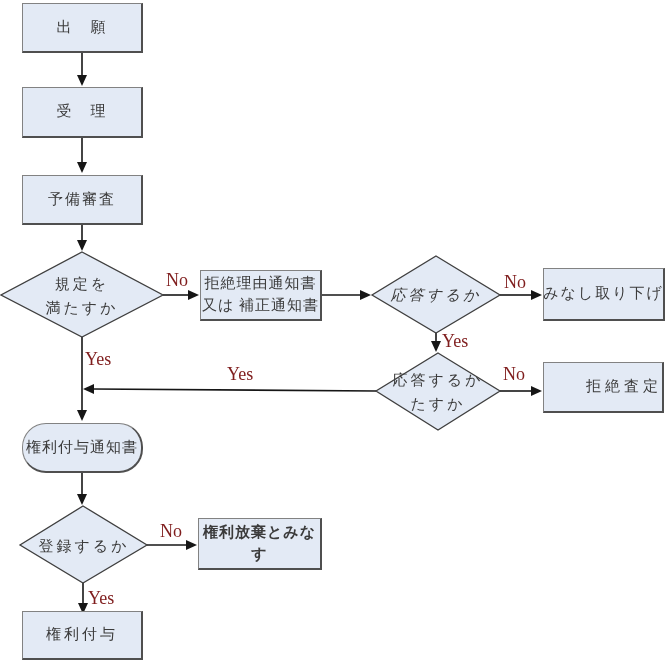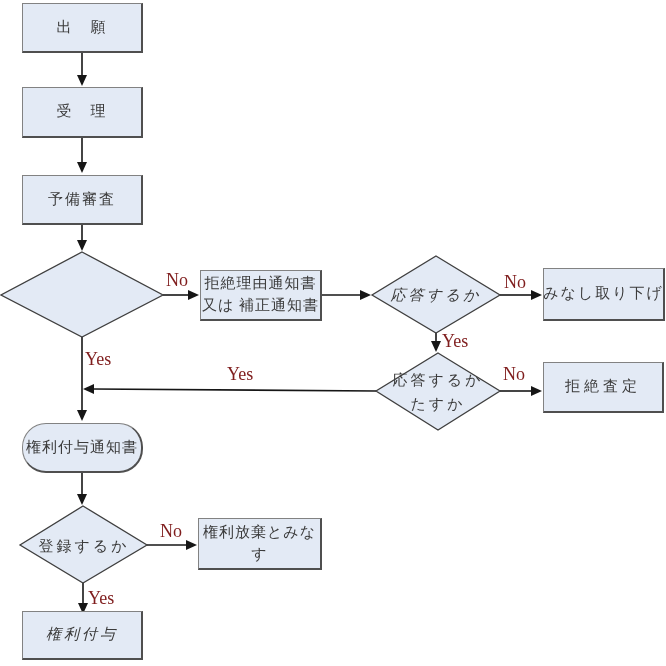--- a/index.html
+++ b/index.html
@@ -116,37 +116,41 @@
 
   <div class="box" style="left:200px;top:270px;width:122px;height:51px;letter-spacing:1px;">
     <span>拒絶理由通知書</span>
     <span>又は 補正通知書</span>
   </div>
 
   <div class="box" style="left:543px;top:268px;width:122px;height:53px">
     <span>みなし取り下げ</span>
   </div>
 
-  <div class="box" style="left:543px;top:362px;width:121px;height:51px;letter-spacing:4px;">
+  <div class="box" style="left:543px;top:362px;width:121px;height:51px;letter-spacing:4px;align-items:flex-end;">
     <span>拒絶査定</span>
   </div>
 
   <div class="box" style="left:22px;top:423px;width:121px;height:50px;letter-spacing:1px;border-radius:24px;">
     <span>権利付与通知書</span>
   </div>
 
-  <div class="box" style="left:198px;top:518px;width:124px;height:52px;letter-spacing:1px;">
+  <div class="box" style="left:198px;top:518px;width:124px;height:52px;letter-spacing:1px;font-weight:bold;">
     <span>権利放棄とみな</span>
     <span>す</span>
   </div>
 
-  <div class="box" style="left:22px;top:611px;width:121px;height:49px;letter-spacing:3px;font-style:italic;">
+  <div class="box" style="left:22px;top:611px;width:121px;height:49px;letter-spacing:3px;">
     <span>権利付与</span>
   </div>
 
+  <div class="dtext" style="left:82px;top:296px;">
+    <span>規定を</span>
+    <span>満たすか</span>
+  </div>
 
   <div class="dtext" style="left:436px;top:295px;font-style:italic;">
     <span>応答するか</span>
   </div>
 
   <div class="dtext" style="left:438px;top:392px;">
     <span>応答するか</span>
     <span>たすか</span>
   </div>
 

